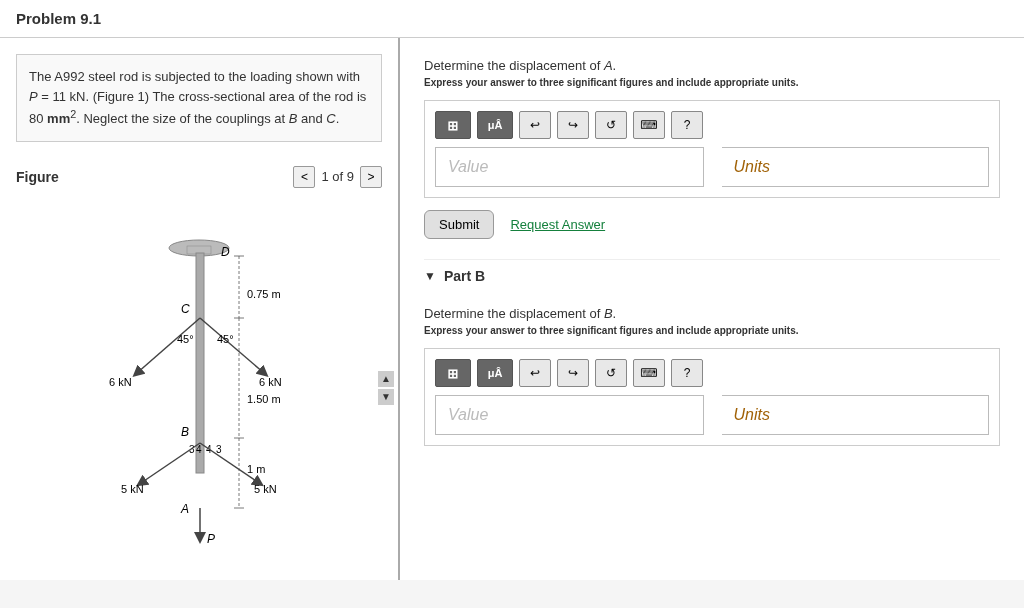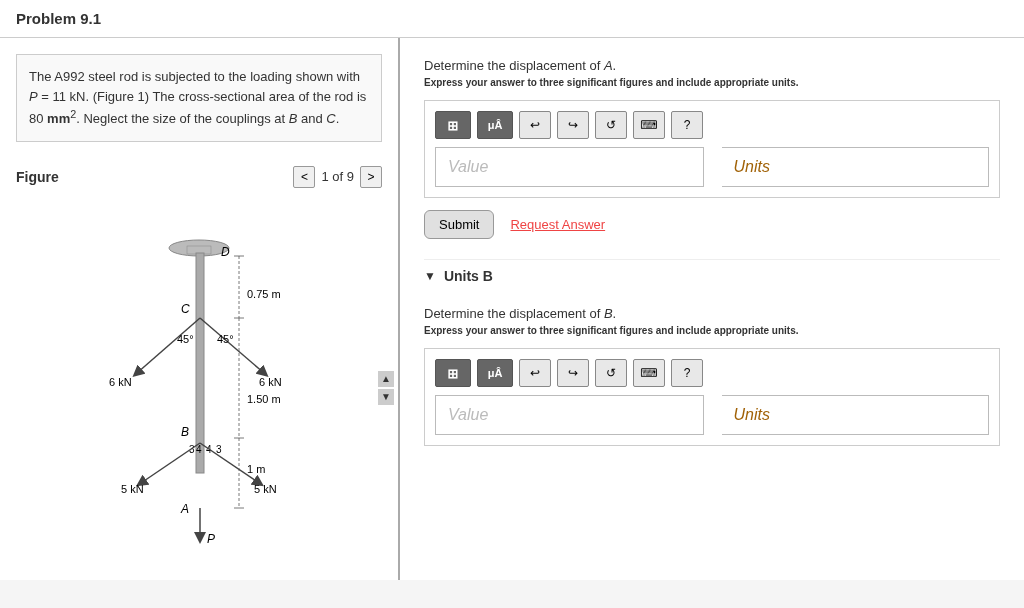--- a/index.html
+++ b/index.html
@@ -42,21 +42,21 @@
     .toolbar { display: flex; align-items: center; gap: 6px; margin-bottom: 8px; }
     .toolbar-btn { width: 32px; height: 28px; border: 1px solid #888; background: #e8e8e8; cursor: pointer; display: flex; align-items: center; justify-content: center; font-size: 12px; border-radius: 2px; }
     .toolbar-btn-dark { background: #666; color: #fff; width: 36px; height: 28px; border: 1px solid #555; cursor: pointer; display: flex; align-items: center; justify-content: center; font-size: 13px; border-radius: 2px; font-weight: bold; }
 
     .value-units-row { display: flex; gap: 18px; }
     .value-field { flex: 1; border: 1px solid #bbb; padding: 10px 12px; font-size: 16px; font-style: italic; color: #bbb; background: #fff; cursor: text; }
     .units-field { flex: 1; border: 1px solid #bbb; border-left: none; padding: 10px 12px; font-size: 16px; font-style: italic; color: #a16207; background: #fff; cursor: text; }
 
     .action-row { display: flex; align-items: center; gap: 16px; }
     .submit-btn { padding: 6px 14px; background: #e0e0e0; border: 1px solid #999; cursor: pointer; font-size: 13px; border-radius: 6px; }
-    .request-link { font-size: 13px; color: #ef4444; text-decoration: underline; cursor: pointer; }
+    .request-link { font-size: 13px; color: #15803d; text-decoration: underline; cursor: pointer; }
 
     .part-b-header { display: flex; align-items: center; gap: 8px; padding: 8px 0; border-top: 1px solid #eee; margin-bottom: 14px; }
     .part-b-label { font-weight: bold; font-size: 14px; }
 
     
     .diagram-svg { width: 300px; height: 340px; }
   </style>
 </head>
 <body>
 
@@ -176,21 +176,21 @@
         </div>
 
         <div class="action-row">
           <button class="submit-btn">Submit</button>
           <span class="request-link">Request Answer</span>
         </div>
       </div>
 
       <div class="part-b-header">
         <span class="collapse-arrow">▼</span>
-        <span class="part-b-label">Units B</span>
+        <span class="part-b-label">Part B</span>
       </div>
 
       <div class="part-section">
         <p class="instruction-text">
           Determine the displacement of <i>B</i>.
         </p>
         <p class="instruction-bold">Express your answer to three significant figures and include appropriate units.</p>
 
         <div class="answer-box">
           <div class="toolbar">

